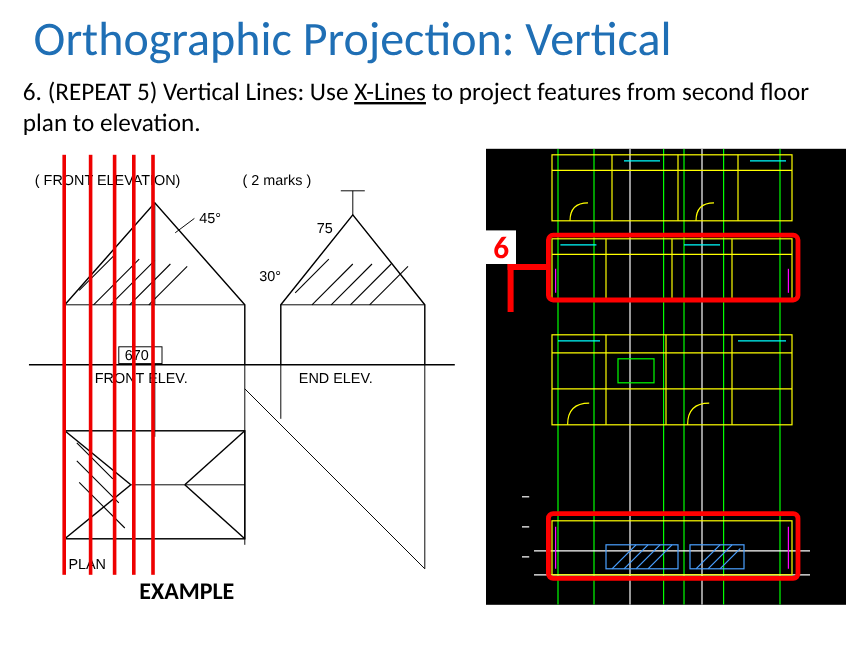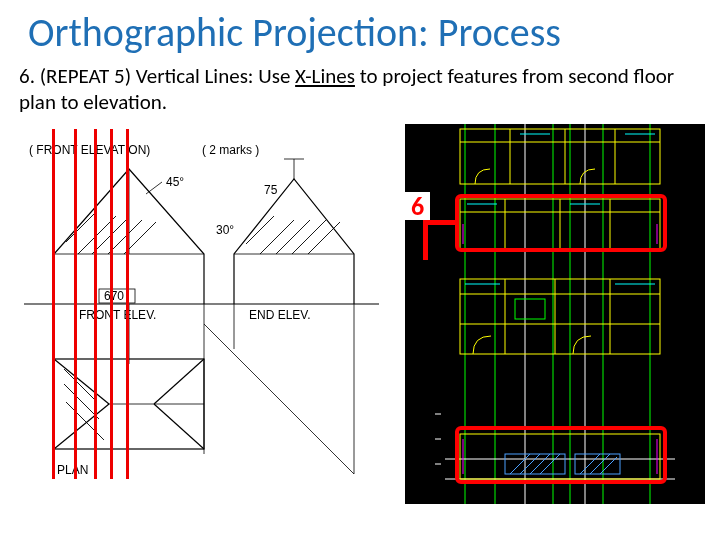--- a/index.html
+++ b/index.html
@@ -98,21 +98,21 @@
     color: #ff0000;
     font-size: 26px;
     font-weight: 700;
     padding: 0 6px;
     line-height: 28px;
   }
 </style>
 </head>
 <body>
 
-<div class="title">Orthographic Projection: Process</div>
+<div class="title">Orthographic Projection: Vertical</div>
 <div class="subtitle">
   <span>6. (REPEAT 5) Vertical Lines: Use </span><span class="underline">X-Lines</span><span> to project features from second floor plan to elevation.</span>
 </div>
 
 <div class="content">
 
   <div class="left-figure">
     <svg class="sketch" viewBox="0 0 360 380">
 
       <line x1="0" y1="180" x2="355" y2="180"></line>
@@ -182,20 +182,21 @@
       <text x="33" y="350" font-size="12">PLAN</text>
     </svg>
 
     <div class="red-vert" style="left:28px"></div>
     <div class="red-vert" style="left:50px"></div>
     <div class="red-vert" style="left:70px"></div>
     <div class="red-vert" style="left:86px"></div>
     <div class="red-vert" style="left:102px"></div>
   </div>
 
+  <div class="example-label">EXAMPLE</div>
 
   <div class="right-figure">
     <svg class="cad" viewBox="0 0 300 380">
 
       <g class="green">
         <line x1="60" y1="0" x2="60" y2="380"></line>
         <line x1="90" y1="0" x2="90" y2="380"></line>
         <line x1="148" y1="0" x2="148" y2="380"></line>
         <line x1="165" y1="0" x2="165" y2="380"></line>
         <line x1="198" y1="0" x2="198" y2="380"></line>

